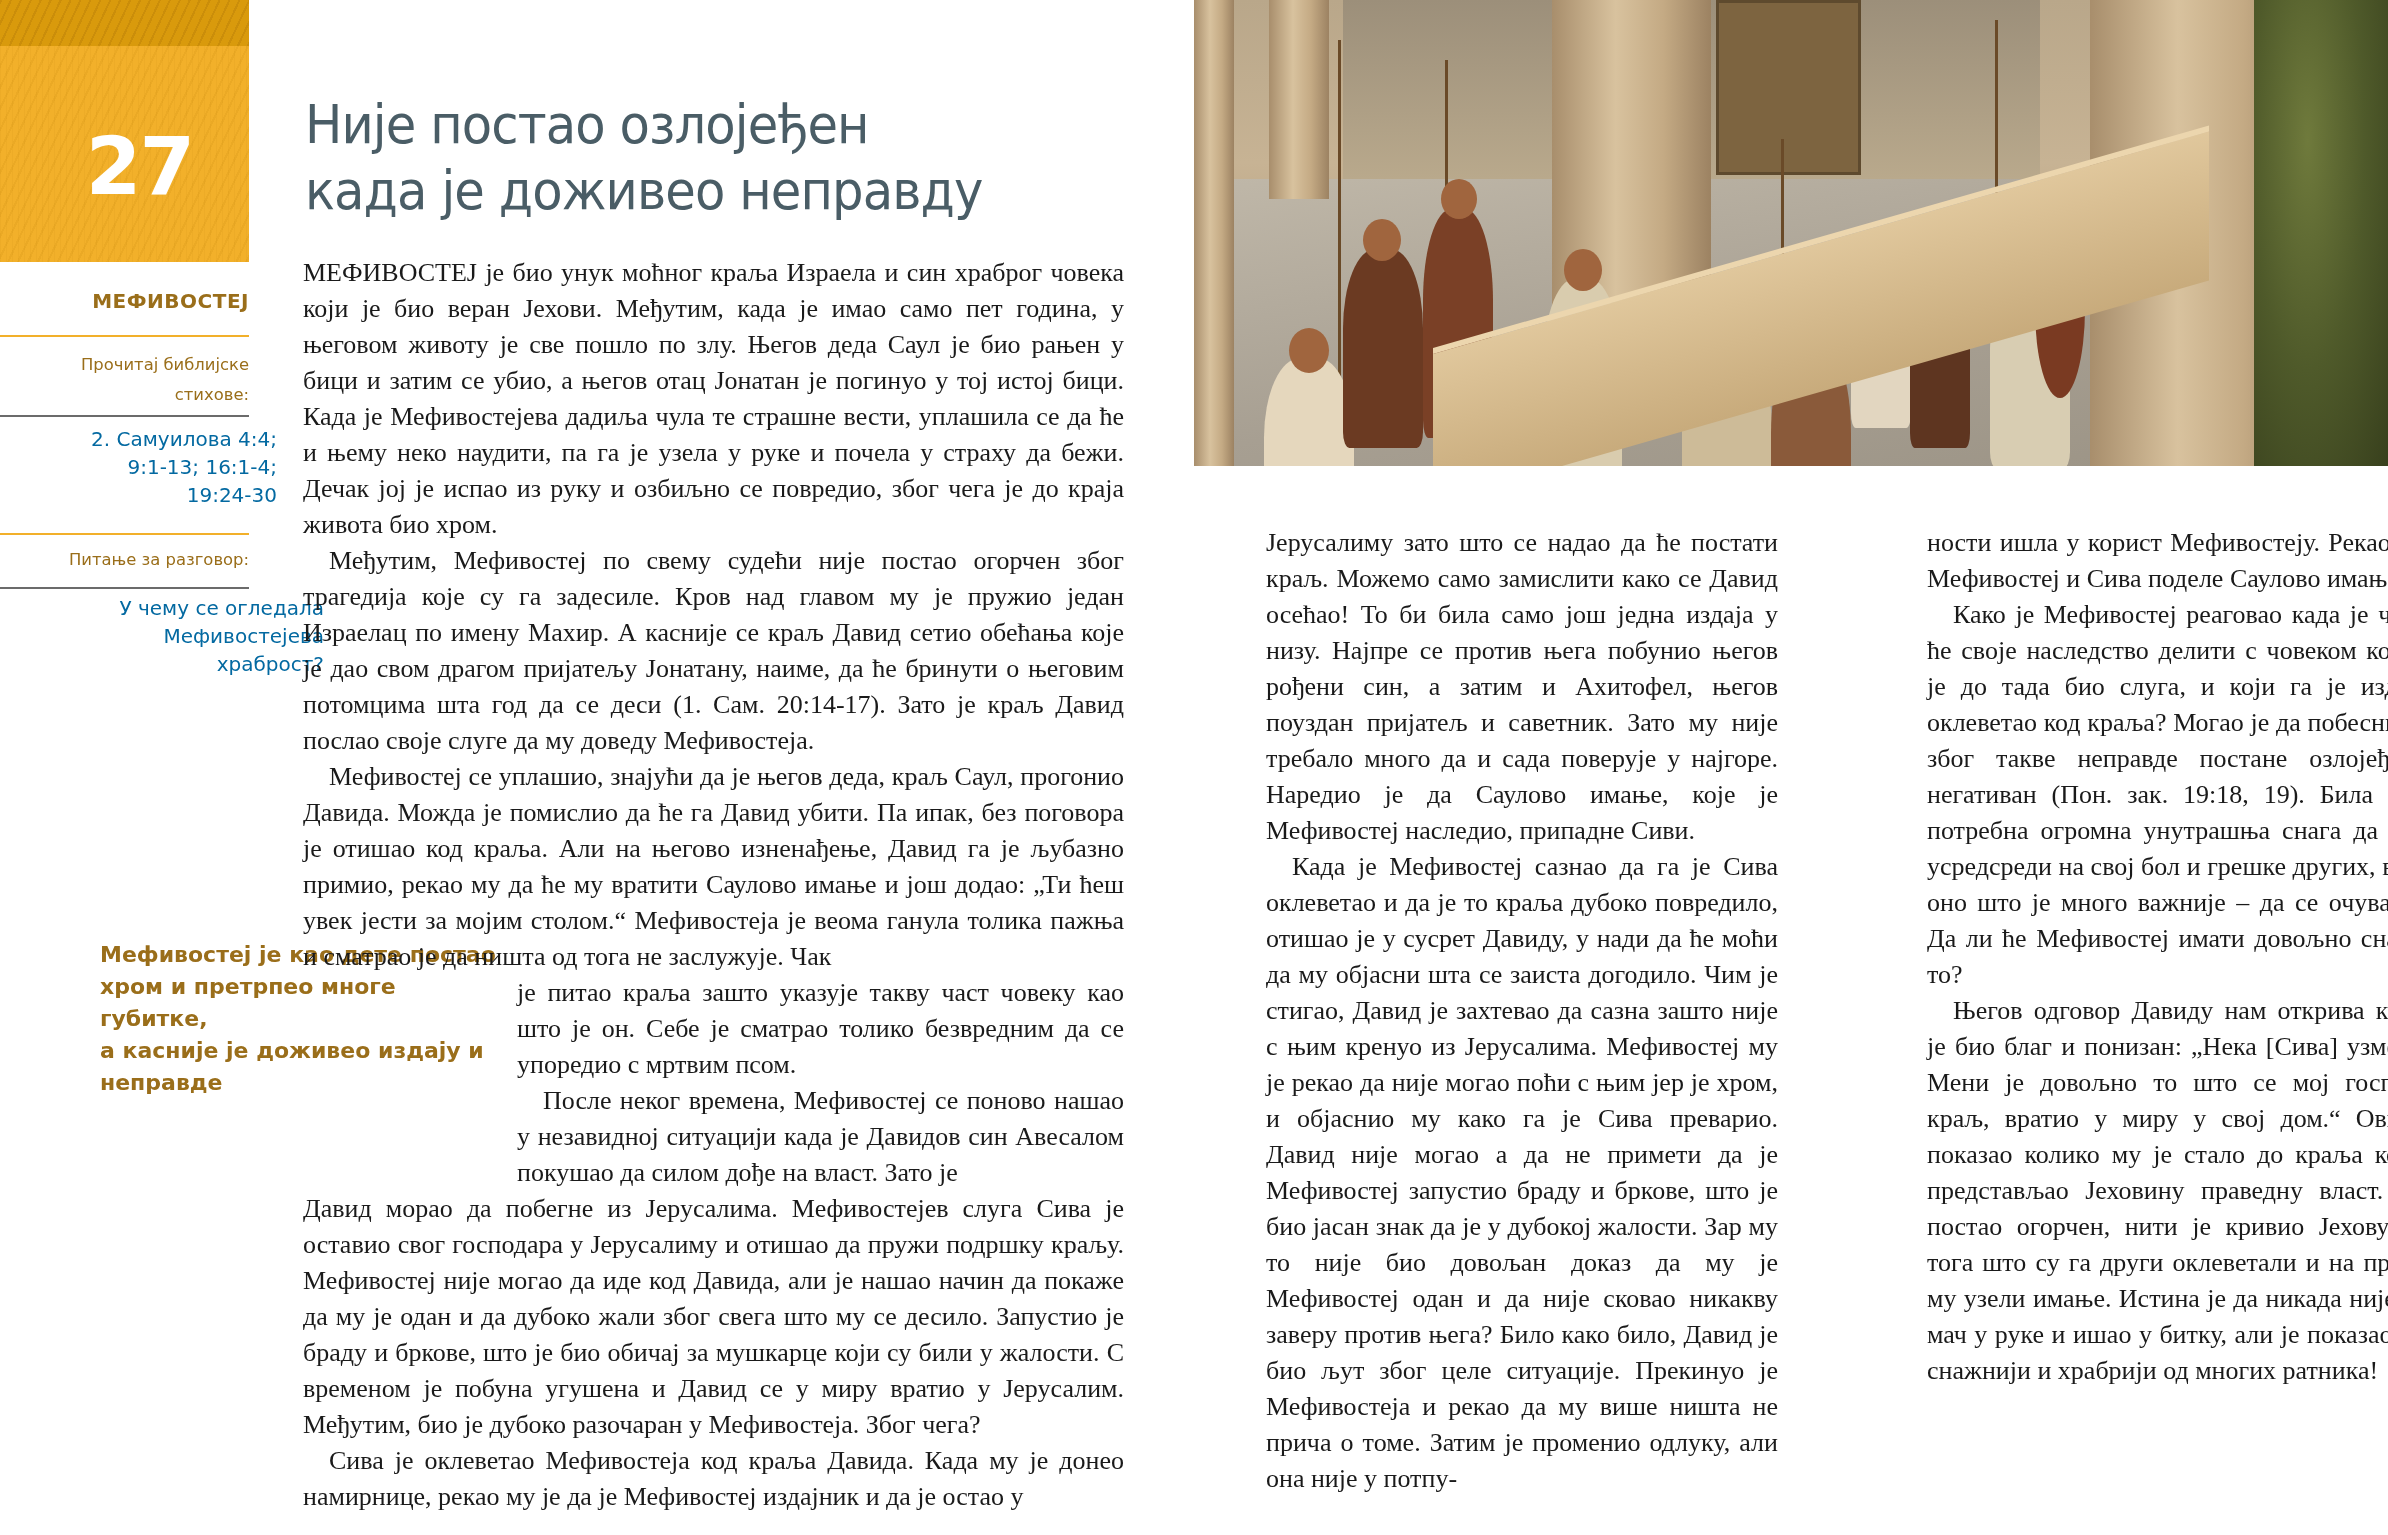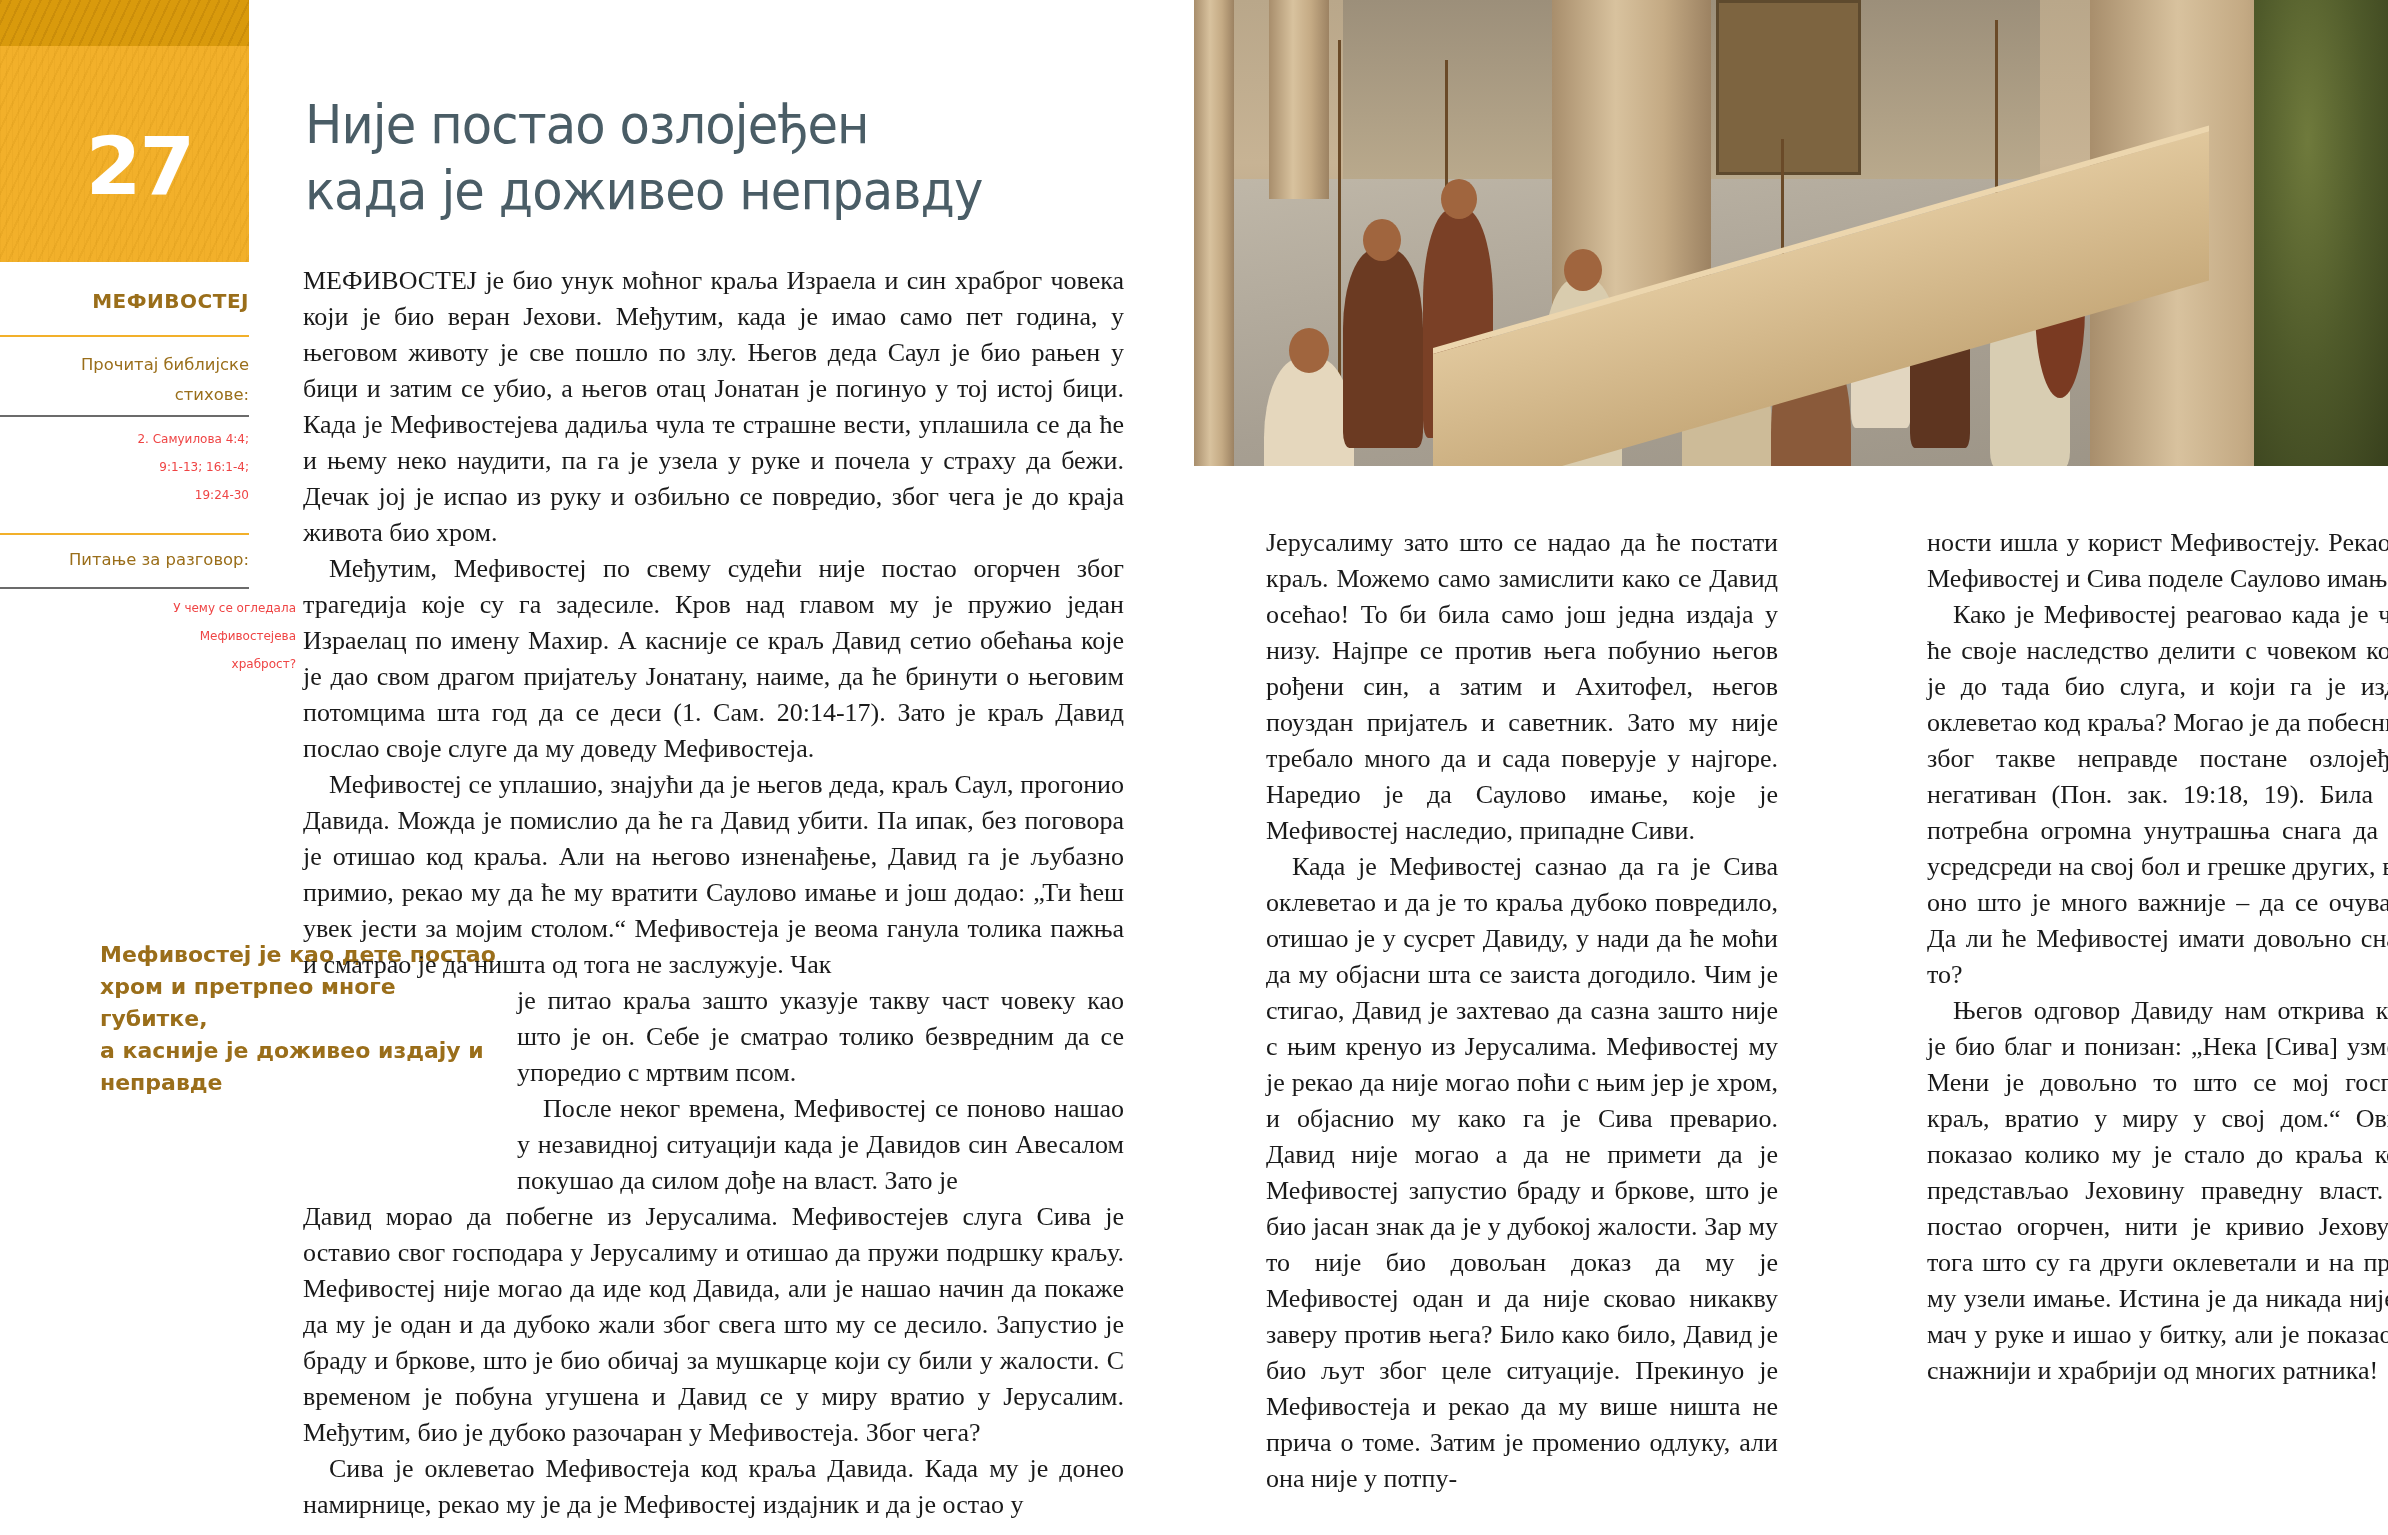--- a/index.html
+++ b/index.html
@@ -13,25 +13,25 @@
   .chapter-num { left:0; top:127px; width:249px; text-align:center; padding-left:30px; box-sizing:border-box;
     font-family:"DejaVu Sans", sans-serif; font-weight:bold; font-size:80px; line-height:80px; color:#ffffff; letter-spacing:-2px; }
   .title { left:305px; top:92px; font-family:"DejaVu Sans", sans-serif; font-size:54px; line-height:66px;
     color:#4a5d66; font-weight:normal; letter-spacing:-1px; transform:scaleX(0.92); transform-origin:left top; }
   .sidebar { left:0; width:249px; text-align:right; font-family:"DejaVu Sans", sans-serif; }
   .sb-name { top:289px; font-size:20px; font-weight:bold; color:#9a6e1a; letter-spacing:0.5px; }
   .sb-rule { left:0; width:249px; height:2px; }
   .rule-gold { background:#f2b02a; }
   .rule-grey { background:#6b6b6b; height:1.5px; }
   .sb-label { font-size:16.4px; font-weight:normal; color:#9a6e1a; line-height:30px; }
-  .sb-text { font-size:12px; color:#ef4444; line-height:28px; }
+  .sb-text { font-size:20px; color:#0369a1; line-height:28px;padding-left:28px; }
   .body-text { font-family:"Liberation Serif", serif; color:#1a1a1a; font-size:26px; line-height:36px; text-align:justify; }
   .body-text p { margin:0; }
   .body-text p.indent { text-indent:26px; }
-  .left-col { left:303px; top:263px; width:821px; transform:scaleX(1); }
+  .left-col { left:303px; top:255px; width:821px; transform:scaleX(1); }
   .left-col .narrow { margin-left:214px; }
   .pullquote { left:100px; top:939px; width:398px; font-family:"DejaVu Sans", sans-serif; font-size:22px; line-height:32px;
     color:#9a6e1a; font-weight:bold; }
   .scene { left:1194px; top:0; width:1194px; height:466px; overflow:hidden;
     background: linear-gradient(180deg, #b9a78a 0%, #c7b394 35%, #b8a07e 60%, #cdb48e 100%); }
   .pillar { position:absolute; background:linear-gradient(90deg,#a88e6c,#d8c29e 40%,#c4aa84 70%,#9c8262); }
   .floor { position:absolute; left:30px; top:179px; width:896px; height:287px;
     background:linear-gradient(170deg,#bfb7a8 0%,#a79f92 60%,#9d9587 100%); }
   .wall { position:absolute; left:149px; top:0; width:697px; height:179px; background:linear-gradient(180deg,#9c8f7a,#b9a98c); }
   .door { position:absolute; left:522px; top:0; width:139px; height:169px; background:#7d6440; border:3px solid #5e4a2e; }

